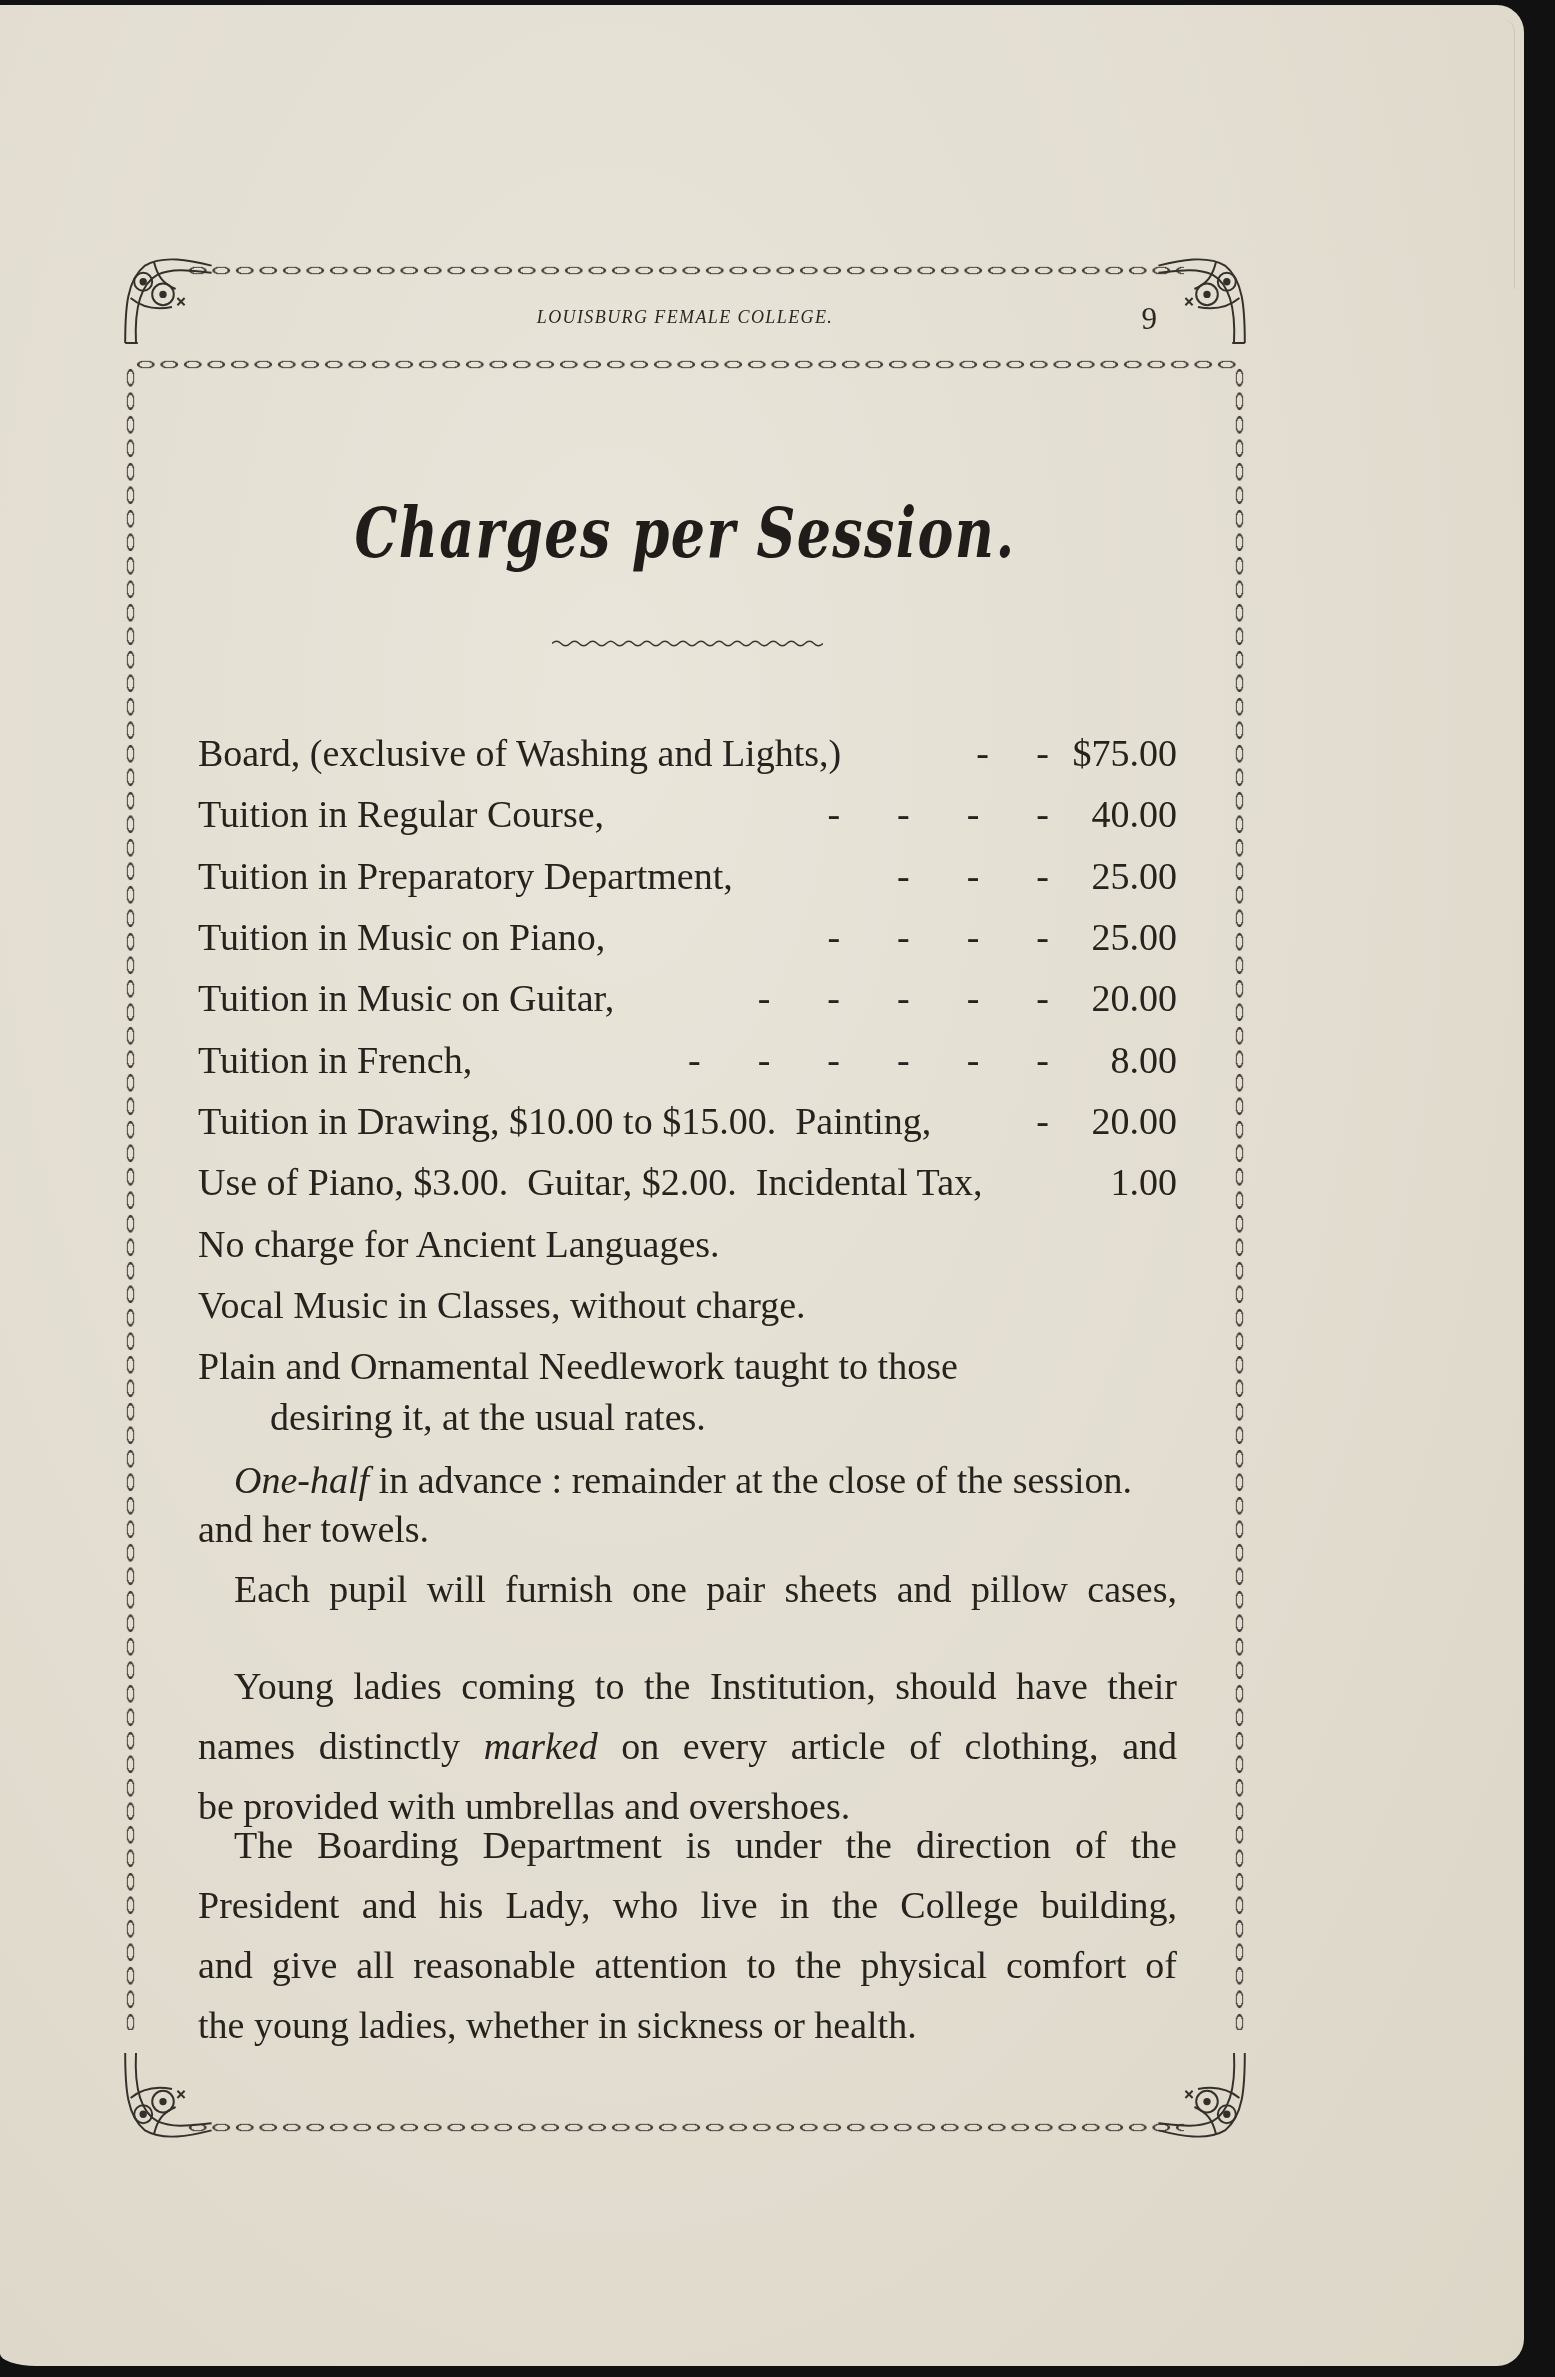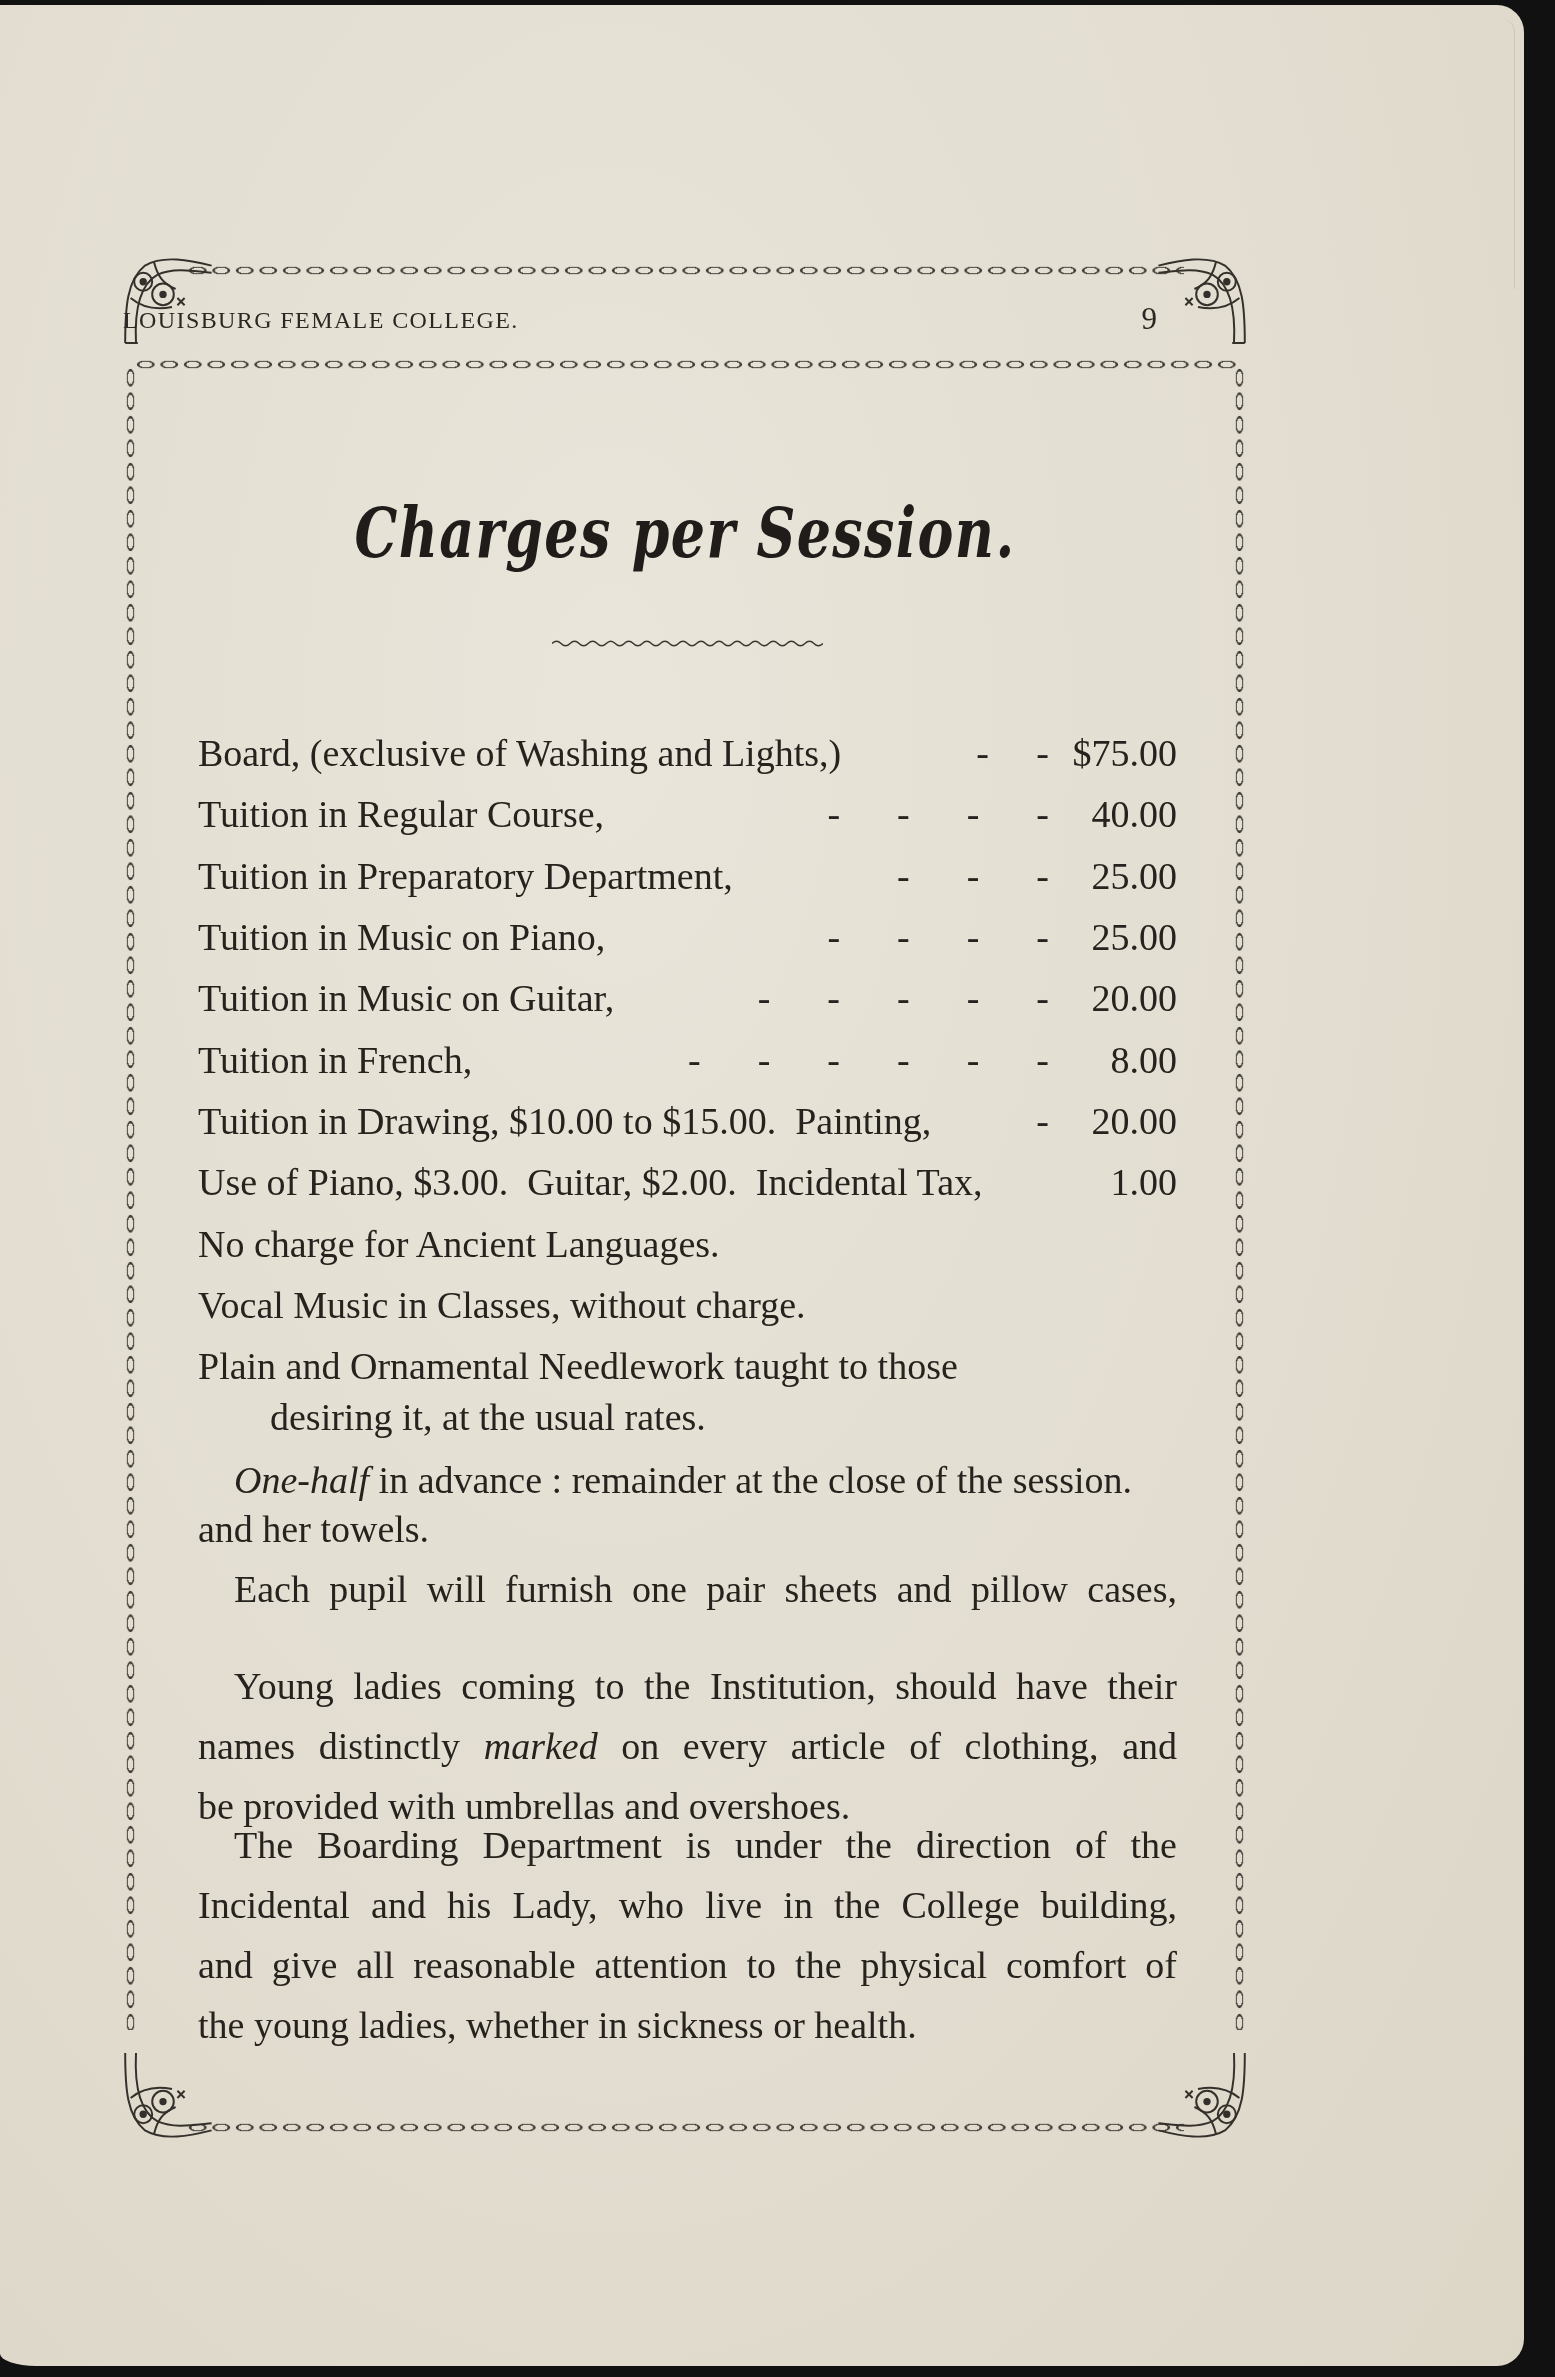--- a/index.html
+++ b/index.html
@@ -39,22 +39,22 @@
   }
   .corner {
     position: absolute; width: 99px; height: 99px;
   }
   .corner svg { width: 100%; height: 100%; }
   .header {
     position: absolute; left: 123px; top: 303px; width: 1124px; height: 36px;
     color: #2b2824;
   }
   .header-title {
-    position: absolute; left: 0; right: 0; text-align: left;
-    font-size: 24px; letter-spacing: 1.4px; top: 3.6px;
+    position: absolute; left: 0; right: 0; text-align: center;
+    font-size: 18px; letter-spacing: 1.4px; top: 3.6px; font-style: italic;
   }
   .page-number {
     position: absolute; right: 90px; top: -1.8px; font-size: 31px;
   }
   .heading {
     position: absolute; left: 123px; width: 1124px; top: 492px;
     text-align: center; font-size: 69px; color: #1f1c19;
     font-family: "DejaVu Serif", "Liberation Serif", serif;
     font-weight: bold; font-style: italic; letter-spacing: 1.8px;
     transform: scaleX(0.78);
@@ -213,18 +213,18 @@
   </div>
 
   <div class="para" style="top:905px;margin-top:28px;">
     <span class="pl" style="padding-left:36px;">Young ladies coming to the Institution, should have their</span>
     <span class="pl"><span>names distinctly </span><em>marked</em><span> on every article of clothing, and</span></span>
     <span class="pl last">be provided with umbrellas and overshoes.</span>
   </div>
 
   <div class="para" style="top:1092px;">
     <span class="pl" style="padding-left:36px;">The Boarding Department is under the direction of the</span>
-    <span class="pl">Incidental and his Lady, who live in the College building,</span>
+    <span class="pl">President and his Lady, who live in the College building,</span>
     <span class="pl">and give all reasonable attention to the physical comfort of</span>
     <span class="pl last">the young ladies, whether in sickness or health.</span>
   </div>
 </div>
 
 
 </body></html>

